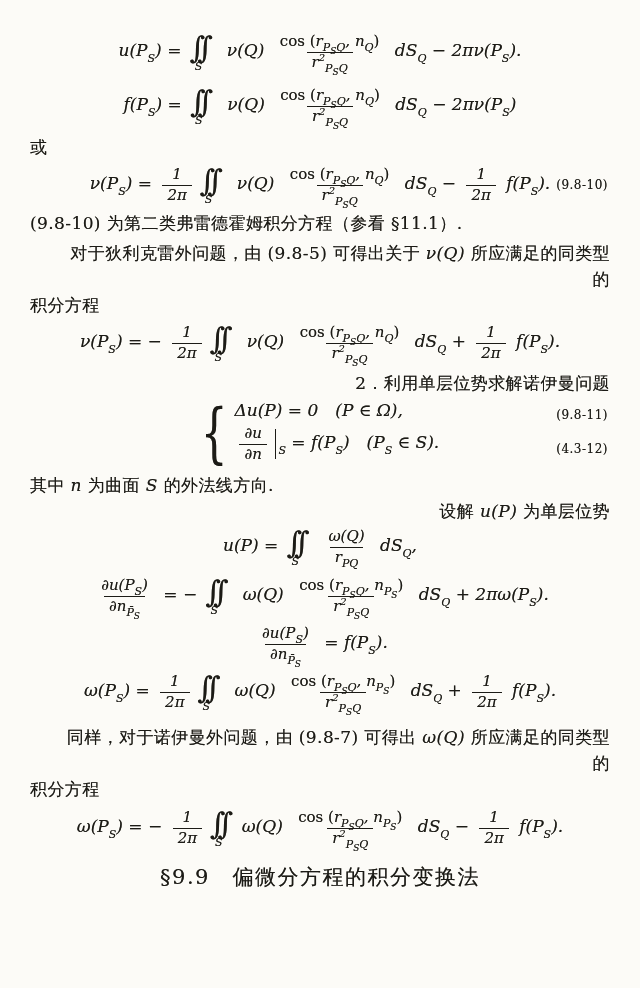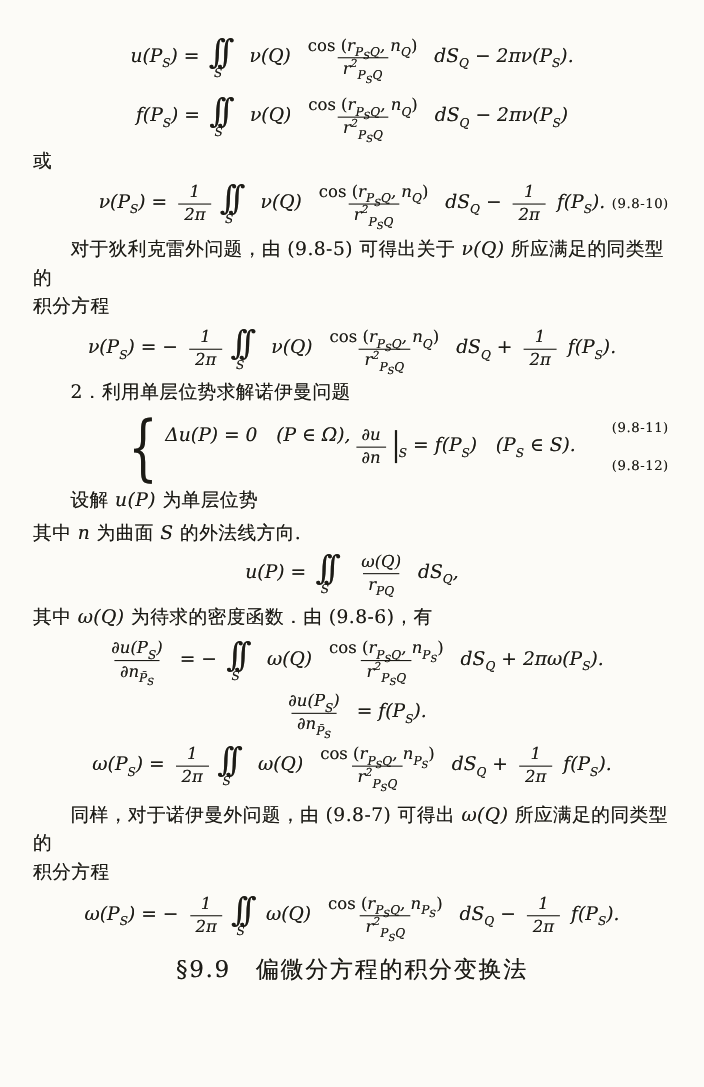--- a/index.html
+++ b/index.html
@@ -11,21 +11,21 @@
     color:#1c1b16;
     font-family:"DejaVu Serif","Liberation Serif",serif;
     box-sizing:border-box;
     padding:26px 30px 0 30px;
     overflow:hidden;
     text-shadow:0 0 .45px rgba(20,18,14,.6);
   }
   
   .line{font-size:17px;line-height:26px;letter-spacing:.4px;white-space:pre-wrap;}
   .line span{white-space:pre-wrap;}
-  .ind{text-indent:2em;}
+  .ind{text-indent:2em;text-align:right;}
   .it{font-style:italic;}
   .rm{font-style:normal;}
   .bd{font-weight:normal;}
   
   .eq-row{position:relative;display:flex;justify-content:center;align-items:center;}
   .r52{min-height:52px}.r50{min-height:50px}.r46{min-height:46px}.r44{min-height:44px}.r72{min-height:72px}
   .mt2{margin-top:2px}.mt4{margin-top:4px}.mt6{margin-top:6px}
   .eq{font-size:17px;font-style:italic;display:inline-block;white-space:pre;line-height:1.25;}
   .eq span{white-space:pre;}
   .t1{font-size:11px;position:relative;top:5px;letter-spacing:0;}
@@ -35,21 +35,21 @@
   .frac .num,.frac .den{font-size:15px;padding:1px 5px;text-align:center;display:block;}
   .frac .den{border-top:1.5px solid currentColor;}
   .iint{display:inline-flex;flex-direction:column;align-items:center;vertical-align:middle;margin:0 3px;line-height:1;}
   .iint .glyph{font-size:30px;font-style:normal;letter-spacing:-8px;padding-right:8px;line-height:1.05;}
   .iint .lim{font-size:11px;font-style:italic;margin-top:-3px;transform:translateX(-3px);}
   .vbar{display:inline-block;width:1.5px;height:30px;background:currentColor;vertical-align:middle;margin:0 2px 0 3px;}
   .eq-num{position:absolute;right:2px;top:50%;transform:translateY(-50%);font-style:normal;font-weight:normal;font-size:12px;letter-spacing:.5px;}
   
   .system{display:flex;align-items:center;}
   .brace{font-size:42px;font-style:normal;display:inline-block;transform:scaleY(1.55);margin-right:7px;font-weight:400;}
-  .sys-col{display:flex;flex-direction:row;align-items:flex-start;row-gap:3px;}
+  .sys-col{display:flex;flex-direction:column;align-items:flex-start;row-gap:3px;}
   .n11{top:12px;transform:none;}
   .n12{top:46px;transform:none;}
   
   .sec-heading{text-align:center;font-size:21px;font-weight:bold;letter-spacing:1.5px;line-height:30px;margin-top:8px;}
 </style>
 </head>
 <body>
 
 <div class="page" style="background: rgb(252, 251, 247); color: rgb(28, 27, 22);">
 
@@ -62,50 +62,50 @@
     <span class="eq"><span class="">f(P</span><span class="t1">S</span><span class="">) = </span><span class="iint"><span class="glyph">∫∫</span><span class="lim">S</span></span><span class="">  ν(Q) </span><span class="frac"><span class="num"><span class="rm">cos (</span><span class="">r</span><span class="t1">P</span><span class="t2">S</span><span class="t1">Q</span><span class="">, n</span><span class="t1">Q</span><span class="rm">)</span></span><span class="den"><span class="">r</span><span class="tp">2</span><span class="t1">P</span><span class="t2">S</span><span class="t1">Q</span></span></span><span class=""> dS</span><span class="t1">Q</span><span class=""> − 2πν(P</span><span class="t1">S</span><span class="">)</span></span>
   </div>
 
   <div class="line mt2"><span class="">或</span></div>
 
   <div class="eq-row r50">
     <span class="eq"><span class="">ν(P</span><span class="t1">S</span><span class="">) = </span><span class="frac"><span class="num"><span class="">1</span></span><span class="den"><span class="">2π</span></span></span><span class="iint"><span class="glyph">∫∫</span><span class="lim">S</span></span><span class="">  ν(Q) </span><span class="frac"><span class="num"><span class="rm">cos (</span><span class="">r</span><span class="t1">P</span><span class="t2">S</span><span class="t1">Q</span><span class="">, n</span><span class="t1">Q</span><span class="rm">)</span></span><span class="den"><span class="">r</span><span class="tp">2</span><span class="t1">P</span><span class="t2">S</span><span class="t1">Q</span></span></span><span class=""> dS</span><span class="t1">Q</span><span class=""> − </span><span class="frac"><span class="num"><span class="">1</span></span><span class="den"><span class="">2π</span></span></span><span class=""> f(P</span><span class="t1">S</span><span class="">).</span></span>
     <span class="eq-num">(9.8-10)</span>
   </div>
 
+  <div class="line"><span class="">(9.8-10) 为第二类弗雷德霍姆积分方程（参看 §11.1）.</span></div>
 
   <div class="line ind mt4"><span class="">对于狄利克雷外问题，由 (9.8-5) 可得出关于 </span><span class="it">ν(Q)</span><span class=""> 所应满足的同类型的</span></div>
   <div class="line"><span class="">积分方程</span></div>
 
   <div class="eq-row r50">
     <span class="eq"><span class="">ν(P</span><span class="t1">S</span><span class="">) = − </span><span class="frac"><span class="num"><span class="">1</span></span><span class="den"><span class="">2π</span></span></span><span class="iint"><span class="glyph">∫∫</span><span class="lim">S</span></span><span class="">  ν(Q) </span><span class="frac"><span class="num"><span class="rm">cos (</span><span class="">r</span><span class="t1">P</span><span class="t2">S</span><span class="t1">Q</span><span class="">, n</span><span class="t1">Q</span><span class="rm">)</span></span><span class="den"><span class="">r</span><span class="tp">2</span><span class="t1">P</span><span class="t2">S</span><span class="t1">Q</span></span></span><span class=""> dS</span><span class="t1">Q</span><span class=""> + </span><span class="frac"><span class="num"><span class="">1</span></span><span class="den"><span class="">2π</span></span></span><span class=""> f(P</span><span class="t1">S</span><span class="">).</span></span>
   </div>
 
   <div class="line ind mt2"><span class="bd">2．利用单层位势求解诺伊曼问题</span></div>
 
   <div class="eq-row r72">
     <div class="system">
       <span class="brace">{</span>
       <div class="sys-col">
         <span class="eq"><span class="">Δu(P) = 0　(P ∈ Ω),</span></span>
         <span class="eq"><span class="frac"><span class="num"><span class="">∂u</span></span><span class="den"><span class="">∂n</span></span></span><span class="vbar"></span><span class="t1">S</span><span class=""> = f(P</span><span class="t1">S</span><span class="">)　(P</span><span class="t1">S</span><span class=""> ∈ S).</span></span>
       </div>
     </div>
     <span class="eq-num n11">(9.8-11)</span>
-    <span class="eq-num n12">(9.8-12)</span>
+    <span class="eq-num n12">(4.3-12)</span>
   </div>
 
+  <div class="line mt4"><span class="">其中 </span><span class="it bd">n</span><span class=""> 为曲面 </span><span class="it">S</span><span class=""> 的外法线方向.</span></div>
   <div class="line ind"><span class="">设解 </span><span class="it">u(P)</span><span class=""> 为单层位势</span></div>
-  <div class="line mt4"><span class="">其中 </span><span class="it bd">n</span><span class=""> 为曲面 </span><span class="it">S</span><span class=""> 的外法线方向.</span></div>
 
   <div class="eq-row r46">
     <span class="eq"><span class="">u(P) = </span><span class="iint"><span class="glyph">∫∫</span><span class="lim">S</span></span><span class=""> </span><span class="frac"><span class="num"><span class="">ω(Q)</span></span><span class="den"><span class="">r</span><span class="t1">PQ</span></span></span><span class=""> dS</span><span class="t1">Q</span><span class="">,</span></span>
   </div>
 
-  <div class="line mt4"><span class="">其中 </span><span class="it">ω(Q)</span><span class=""> 为待求的密度函数．由 (9.8-6)，有</span></div>
 
   <div class="eq-row r52">
     <span class="eq"><span class="frac"><span class="num"><span class="">∂u(P</span><span class="t1">S</span><span class="">)</span></span><span class="den"><span class="">∂n</span><span class="t1">P̄</span><span class="t2">S</span></span></span><span class=""> = − </span><span class="iint"><span class="glyph">∫∫</span><span class="lim">S</span></span><span class="">  ω(Q) </span><span class="frac"><span class="num"><span class="rm">cos (</span><span class="">r</span><span class="t1">P</span><span class="t2">S</span><span class="t1">Q</span><span class="">, n</span><span class="t1">P</span><span class="t2">S</span><span class="rm">)</span></span><span class="den"><span class="">r</span><span class="tp">2</span><span class="t1">P</span><span class="t2">S</span><span class="t1">Q</span></span></span><span class=""> dS</span><span class="t1">Q</span><span class=""> + 2πω(P</span><span class="t1">S</span><span class="">).</span></span>
   </div>
 
 
   <div class="eq-row r44">
     <span class="eq"><span class="frac"><span class="num"><span class="">∂u(P</span><span class="t1">S</span><span class="">)</span></span><span class="den"><span class="">∂n</span><span class="t1">P̄</span><span class="t2">S</span></span></span><span class=""> = f(P</span><span class="t1">S</span><span class="">).</span></span>
   </div>
 

